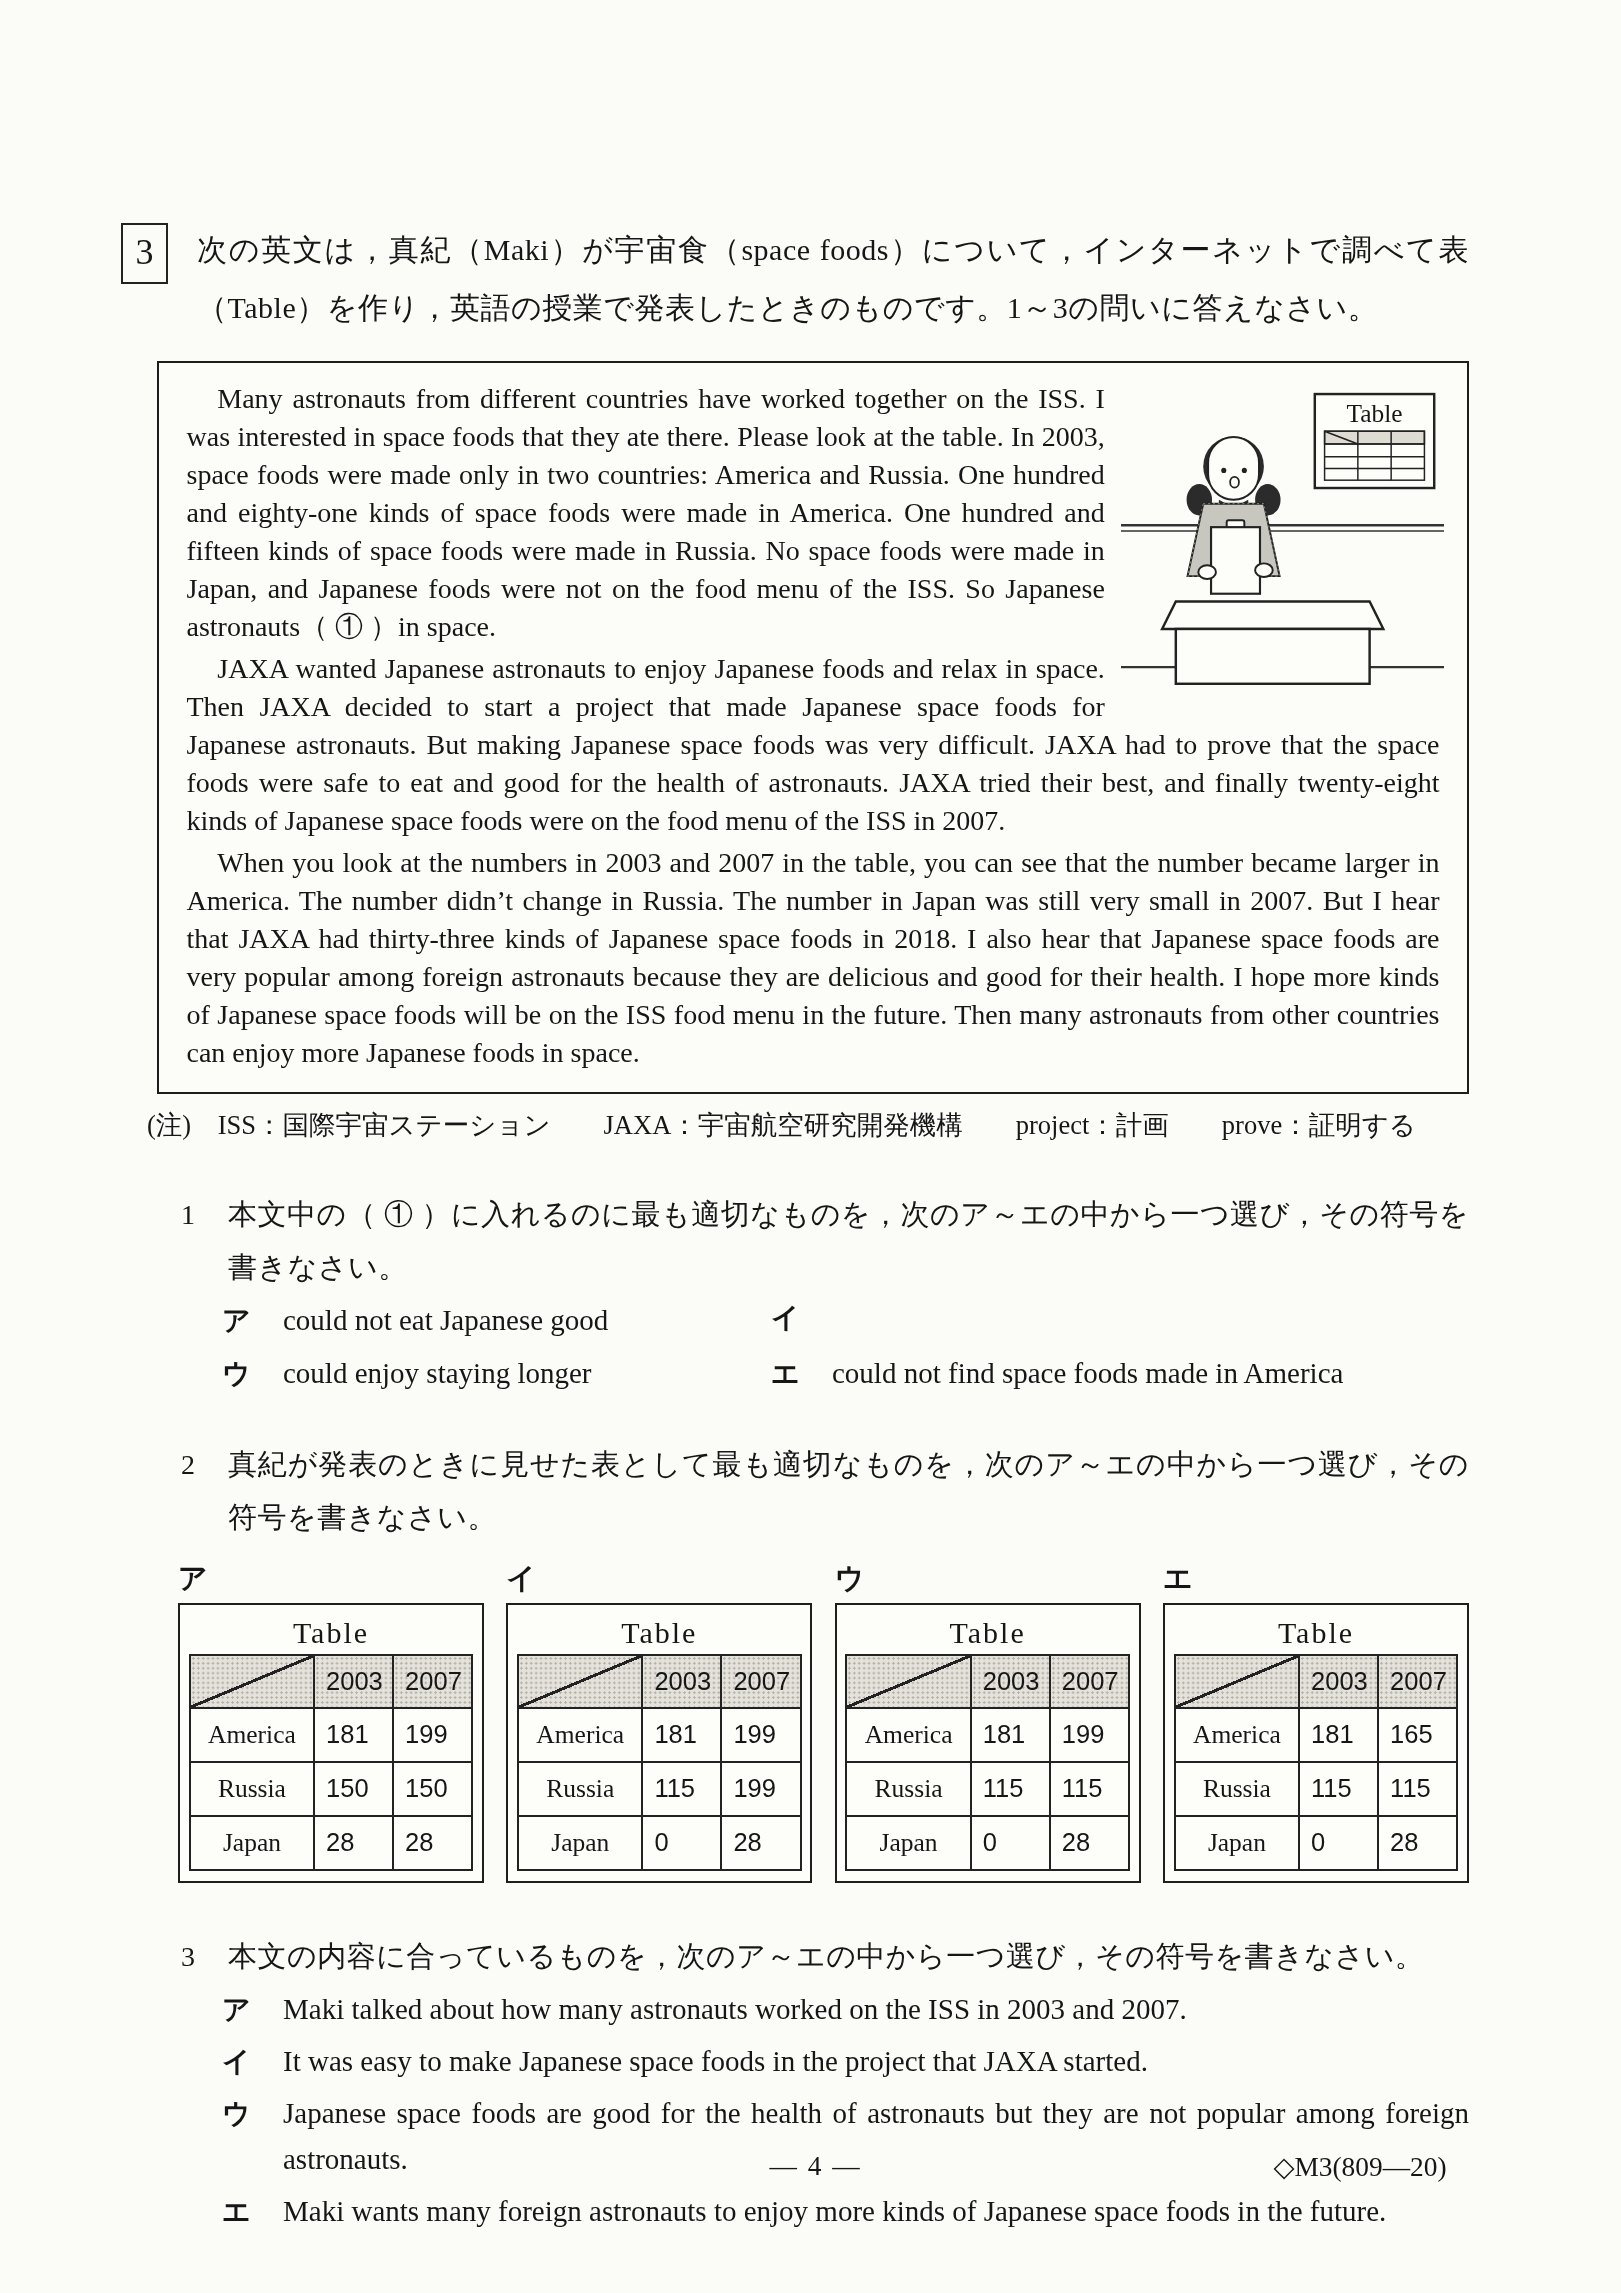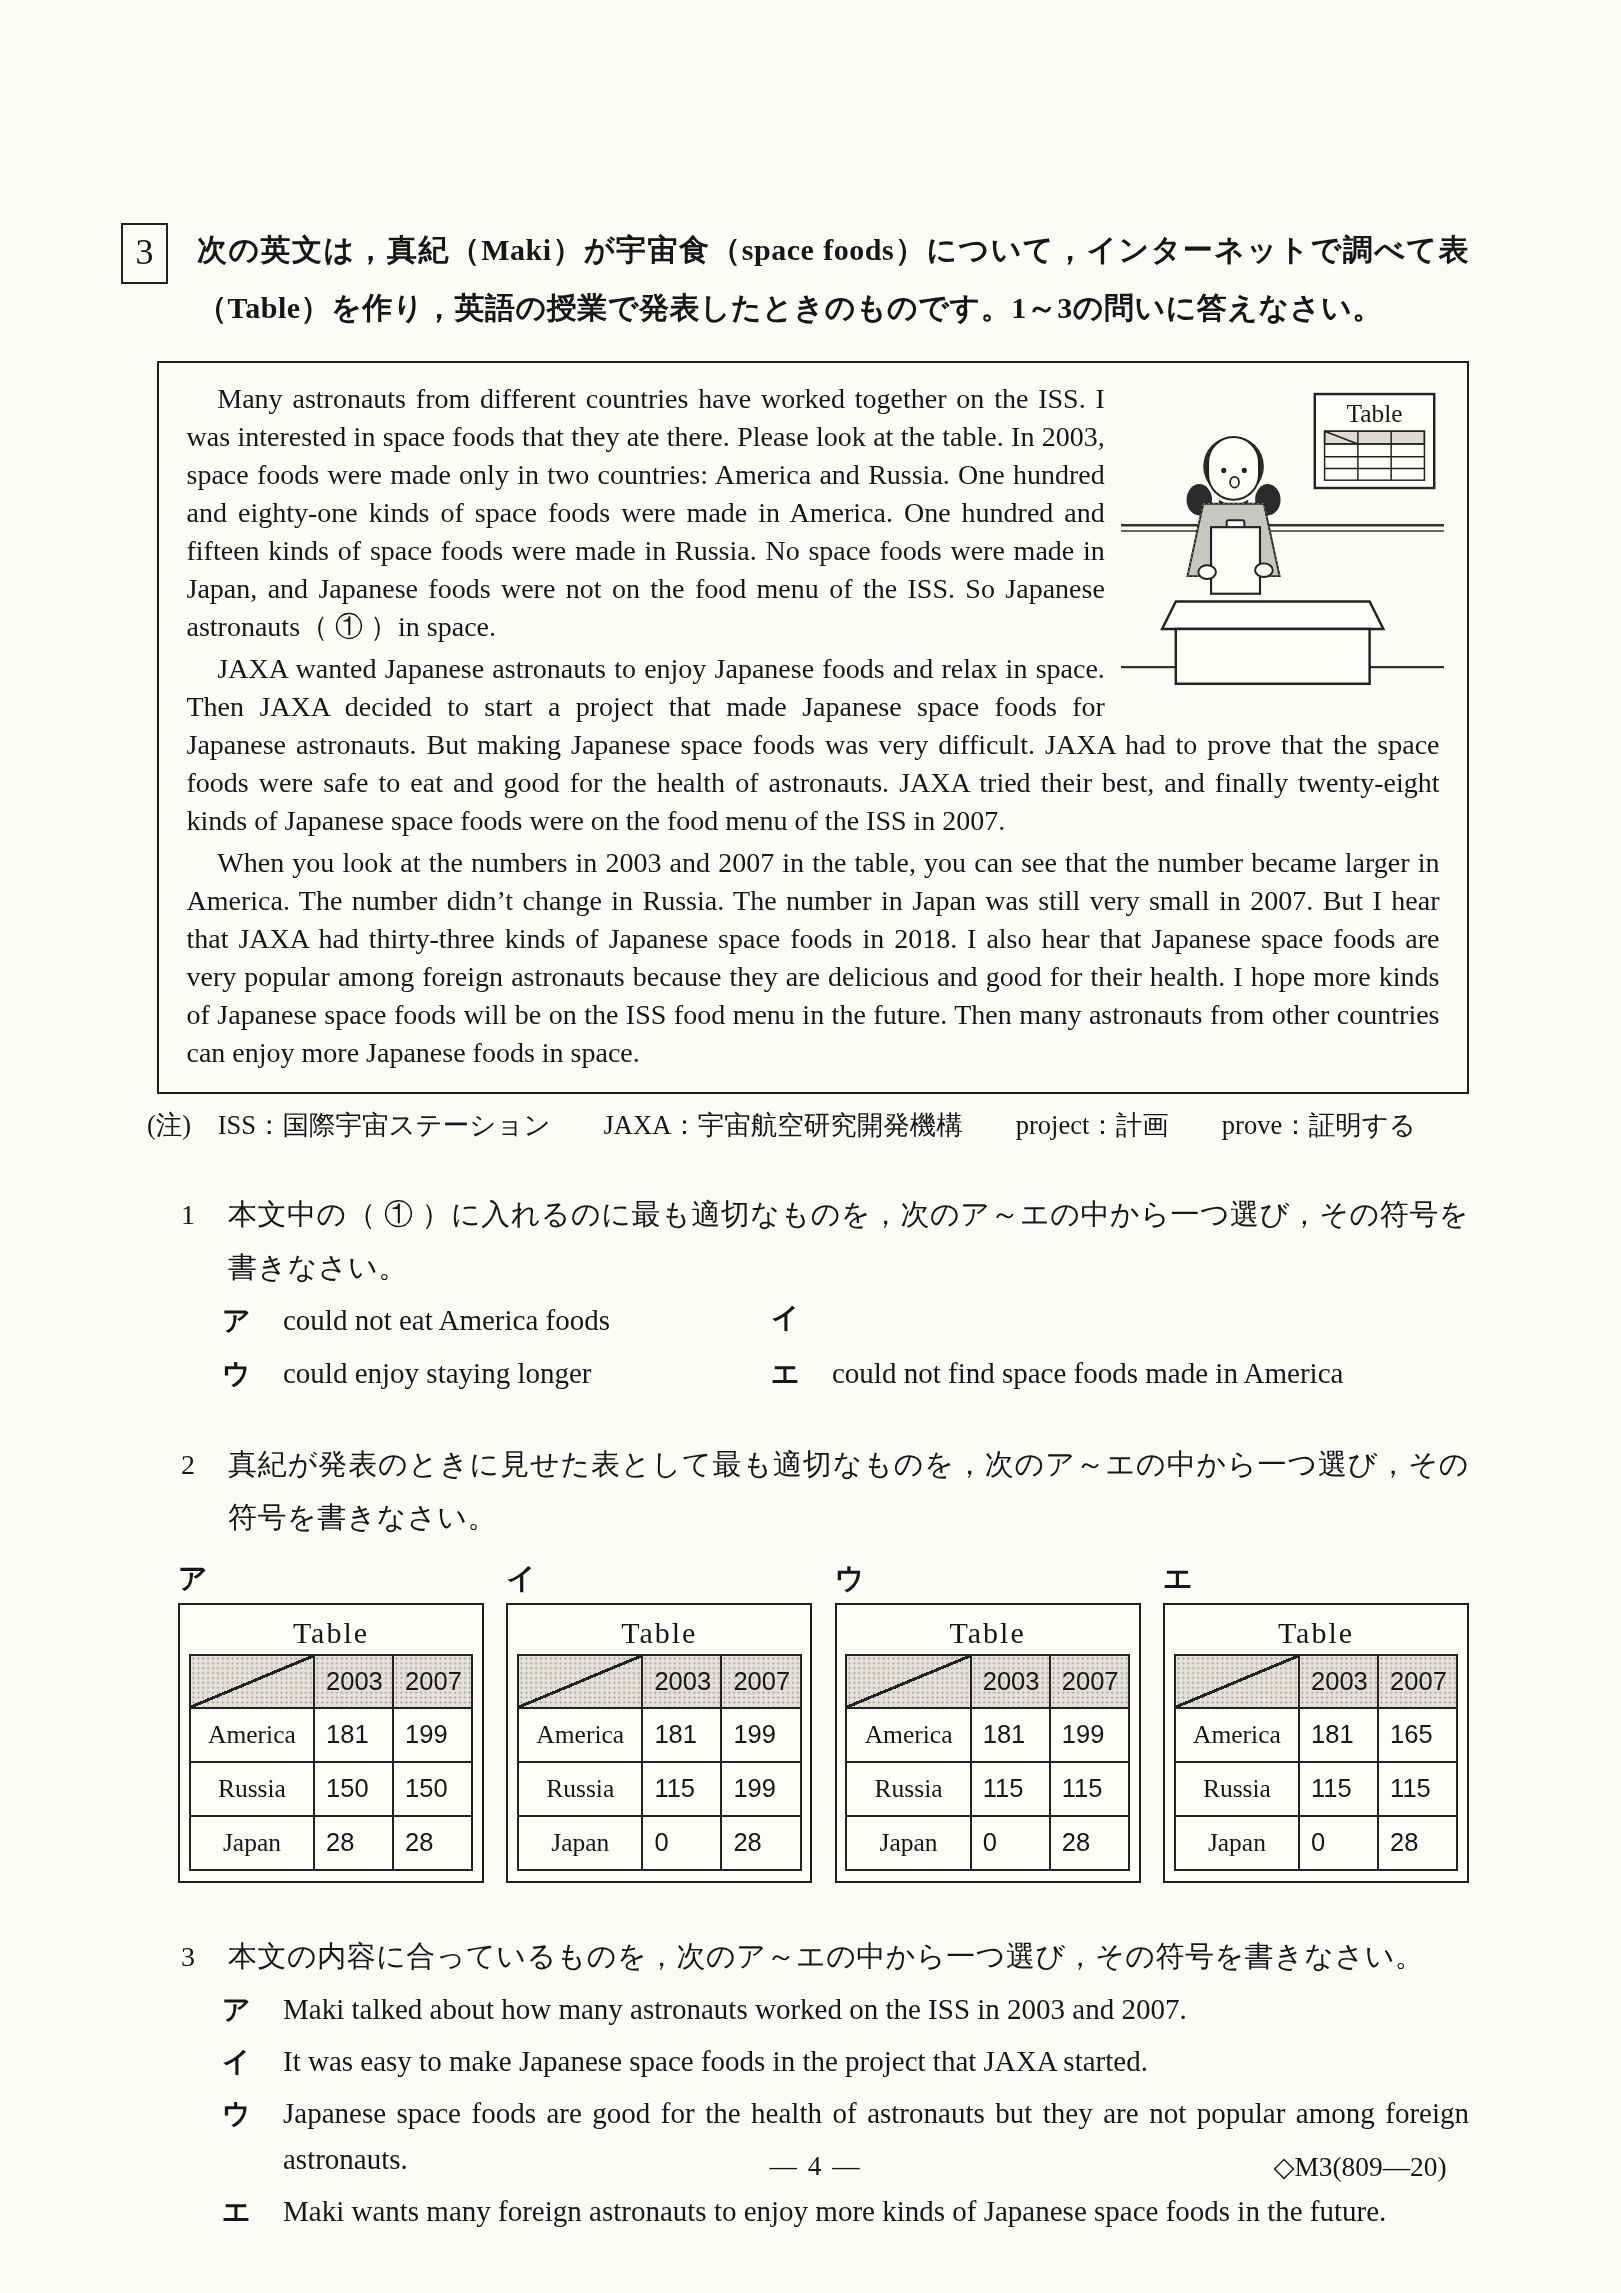--- a/index.html
+++ b/index.html
@@ -27,21 +27,20 @@
     border:2.9px solid #222;
     font-size:36px; line-height:55px;
     text-align:center;
     margin-right:29px; margin-top:2px;
   }
   .qinstr {
     flex:1;
     font-size:30px; line-height:58px;
     letter-spacing:0.5px;
     text-align:justify;
-    font-weight:bold;
   }
   
   .passage-box {
     margin:23.5px 152px 0 157px;
     border:2.9px solid #1d1d1d;
     background:#fcfcf9;
     padding:13.7px 23.5px 15.7px 23.5px;
   }
   .passage-box::after { content:""; display:block; clear:both; }
   .illustration {
@@ -231,21 +230,21 @@
   <div class="notes">(注)　ISS：国際宇宙ステーション　　JAXA：宇宙航空研究開発機構　　project：計画　　prove：証明する</div>
 
   <div class="question mt-q1">
     <div class="qprompt">
       <span class="qn">1</span>
       <span class="qtext">本文中の（ ① ）に入れるのに最も適切なものを，次のア～エの中から一つ選び，その符号を書きなさい。</span>
     </div>
     <div class="opts-grid">
       <div class="opt">
         <span class="opt-label">ア</span>
-        <span class="opt-text">could not eat America foods</span>
+        <span class="opt-text">could not eat Japanese good</span>
       </div>
       <div class="opt">
         <span class="opt-label">イ</span>
       </div>
       <div class="opt">
         <span class="opt-label">ウ</span>
         <span class="opt-text">could enjoy staying longer</span>
       </div>
       <div class="opt">
         <span class="opt-label">エ</span>

